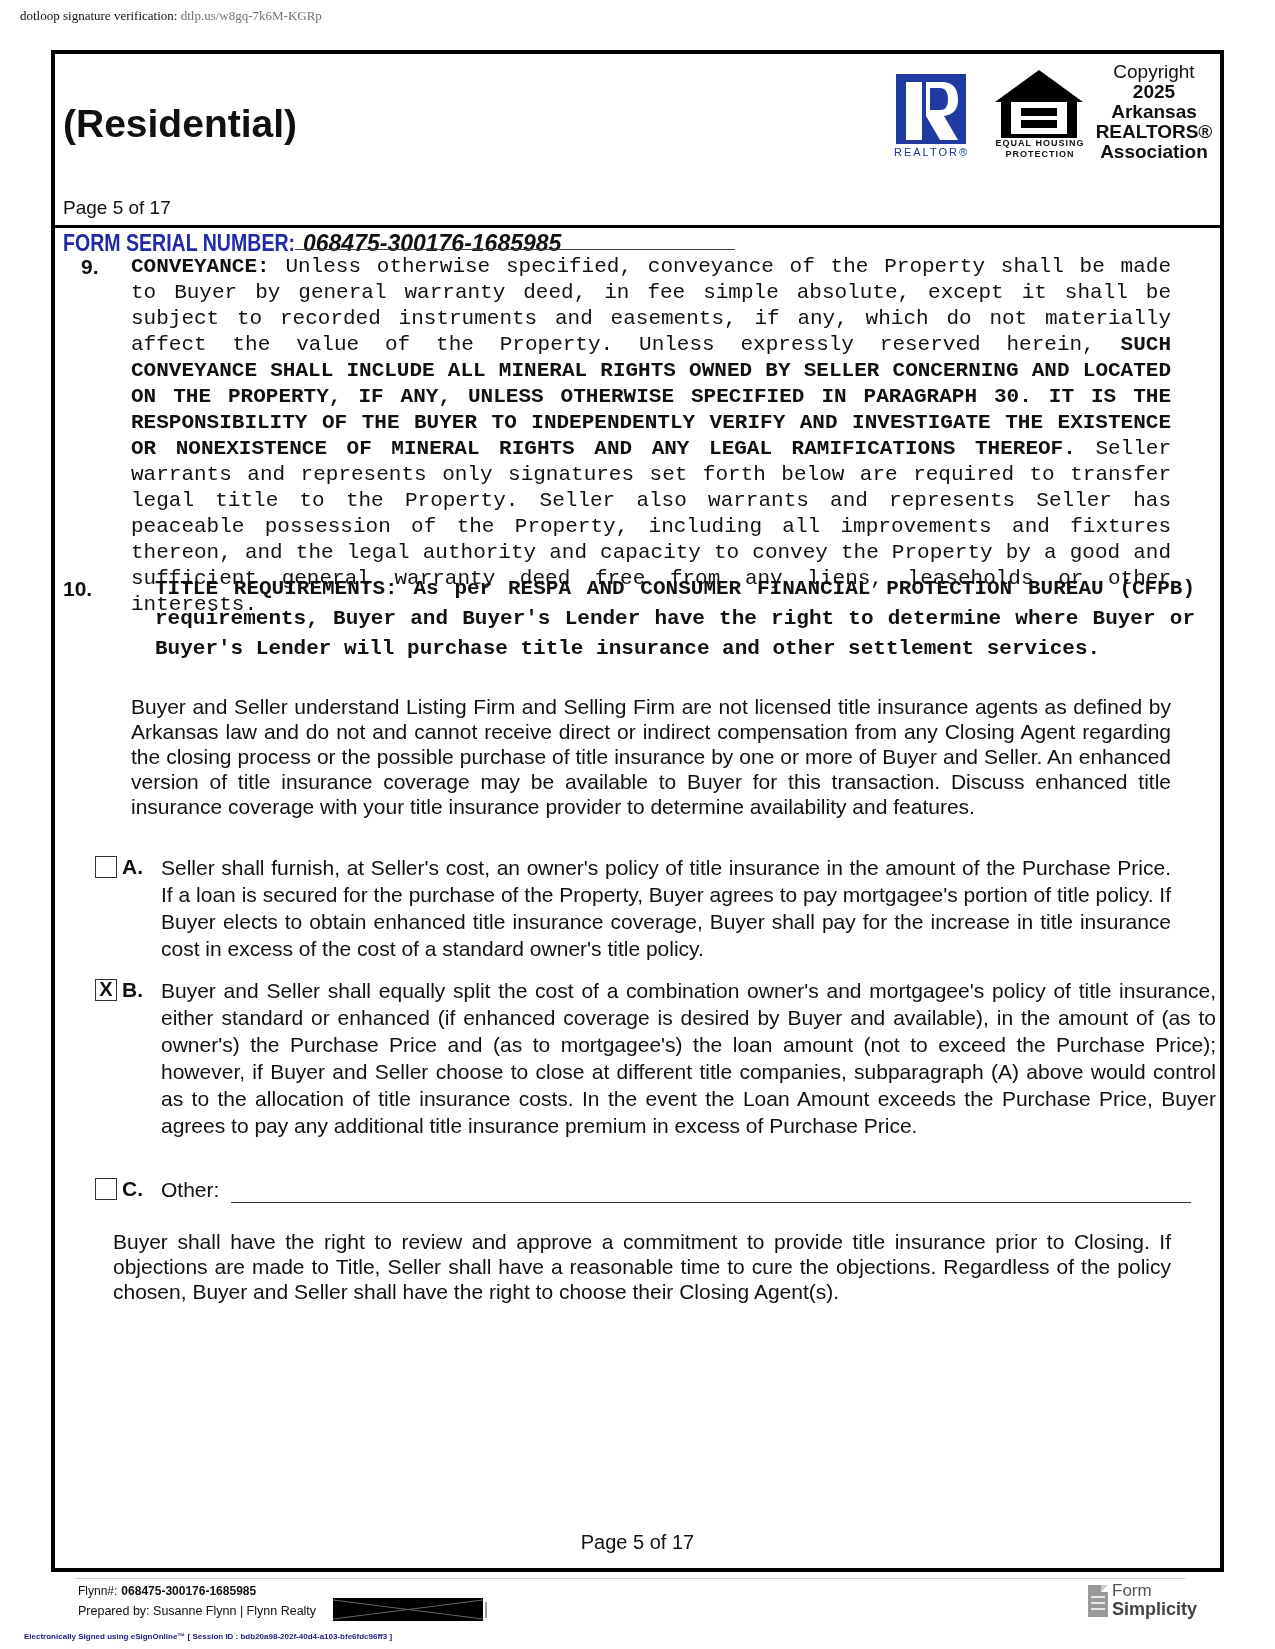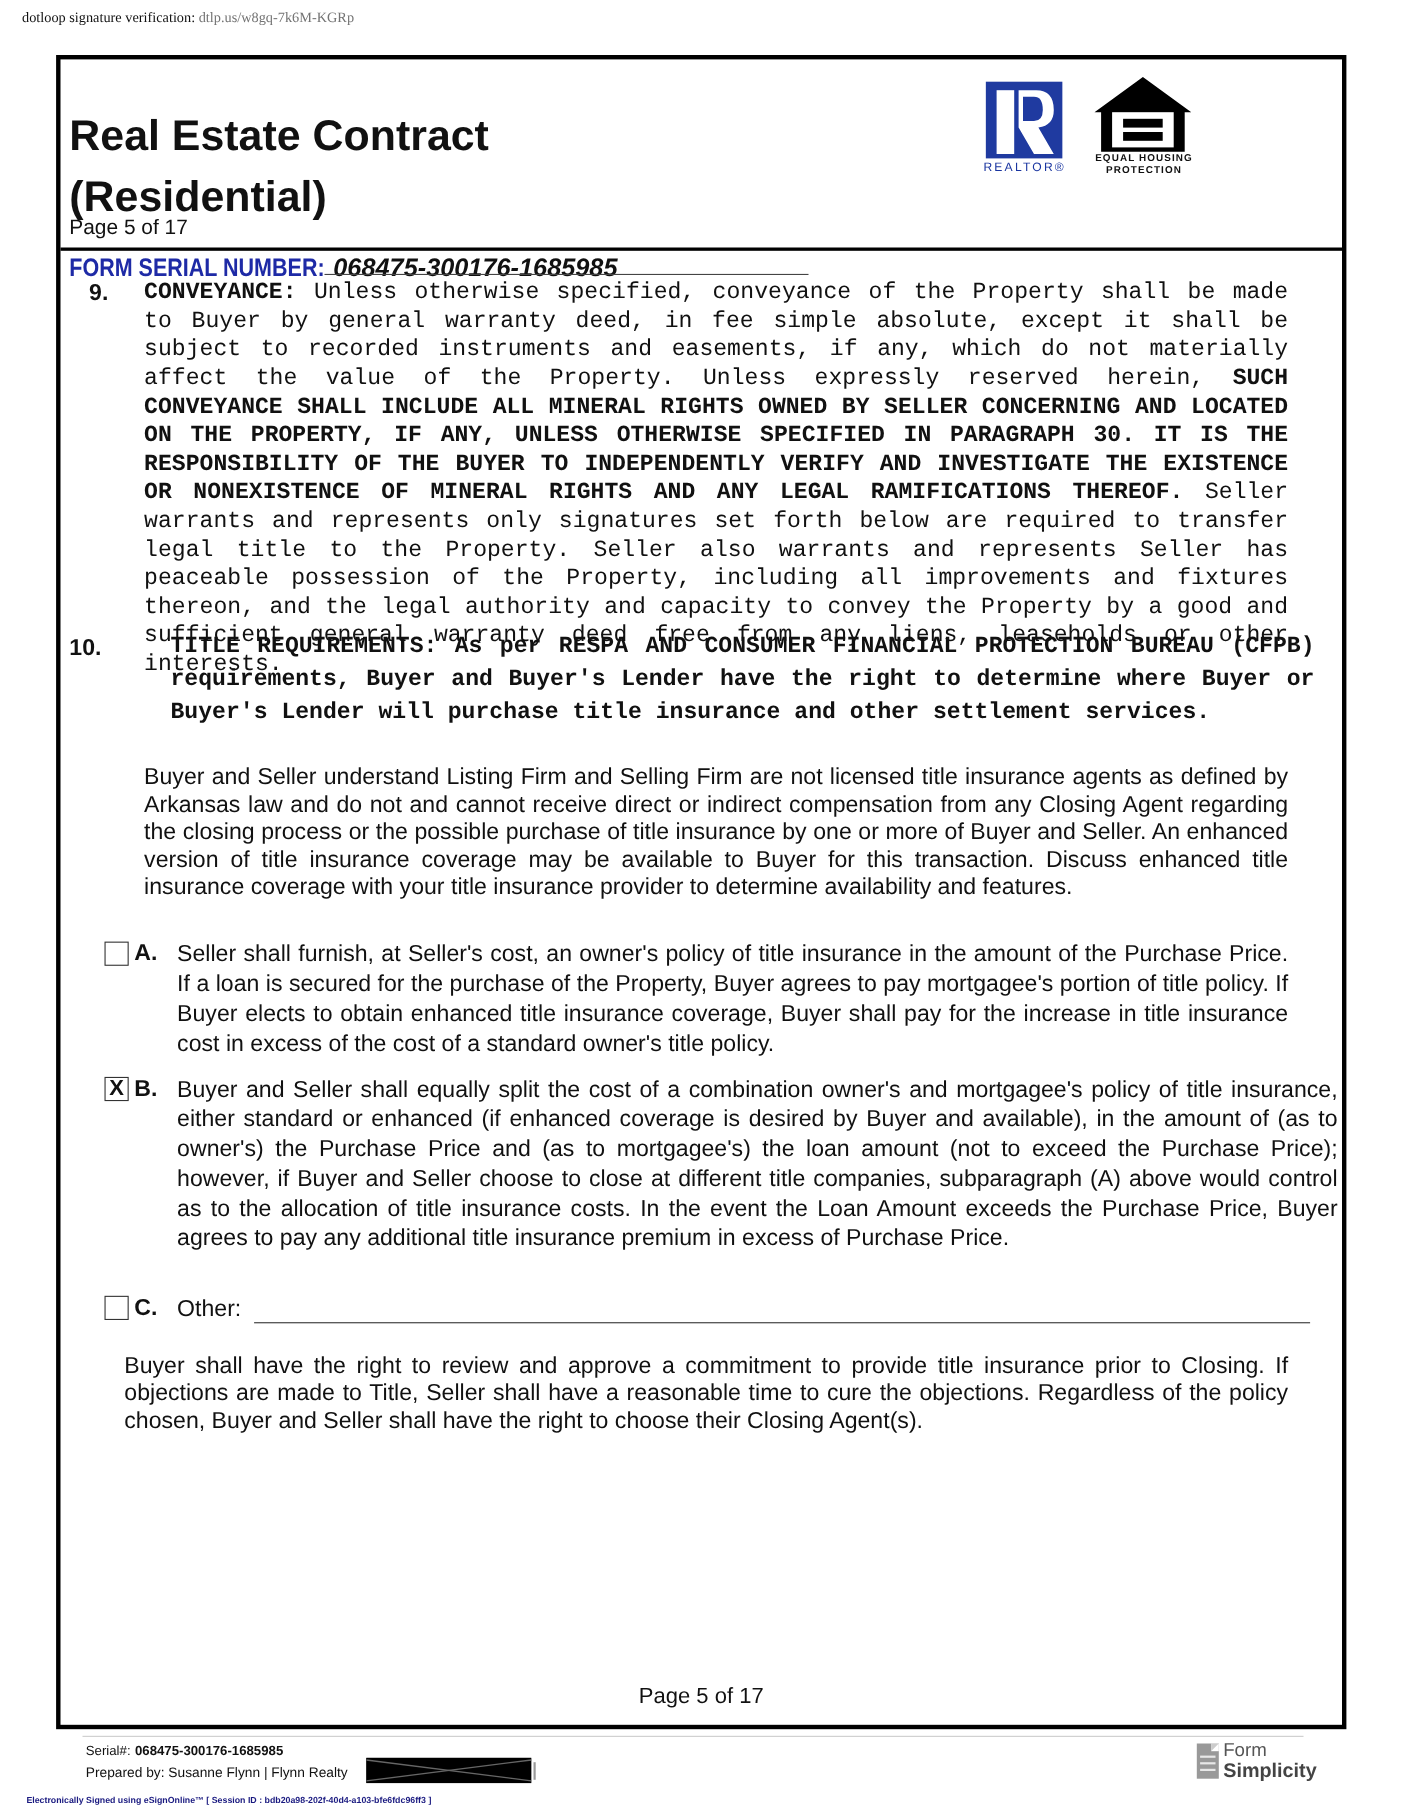--- a/index.html
+++ b/index.html
@@ -47,21 +47,20 @@
 <body>
 
 <div class="verif">
   <span>dotloop signature verification:</span>
   <a>dtlp.us/w8gq-7k6M-KGRp</a>
 </div>
 
 <div class="frame">
   <div class="header">
     <div class="title">
-      <div>Real Estate Contract</div>
       <div>(Residential)</div>
     </div>
     <div class="pageno-top">Page 5 of 17</div>
 
     <svg class="logo-r" viewBox="0 0 70 88">
       <rect x="0" y="0" width="70" height="70" fill="#1f3aa0"></rect>
       <rect x="10" y="8" width="16" height="58" fill="#fff"></rect>
       <path d="M30 8 H46 Q62 8 62 26 Q62 40 48 42 L62 66 H44 L30 42 Z" fill="#fff"></path>
       <path d="M34 14 H44 Q52 14 52 26 Q52 36 44 36 H34 Z" fill="#1f3aa0"></path>
     </svg>
@@ -71,20 +70,27 @@
       <path d="M46 2 L90 34 L84 34 L84 70 L8 70 L8 34 L2 34 Z" fill="#000"></path>
       <rect x="18" y="34" width="56" height="32" fill="#fff"></rect>
       <rect x="28" y="40" width="36" height="8" fill="#000"></rect>
       <rect x="28" y="52" width="36" height="8" fill="#000"></rect>
     </svg>
     <div class="eho-text">
       <div>EQUAL HOUSING</div>
       <div>PROTECTION</div>
     </div>
 
+    <div class="copyright">
+      <div>Copyright</div>
+      <div class="b">2025</div>
+      <div class="b">Arkansas</div>
+      <div class="b">REALTORS®</div>
+      <div class="b">Association</div>
+    </div>
   </div>
 
   <div class="serial-line">
     <span class="serial-label">FORM SERIAL NUMBER:</span>
     <span class="serial-value">068475-300176-1685985</span>
   </div>
   <div class="serial-underline"></div>
 
   <div class="sec" style="left:26px; top:200px; width:1090px;">
     <span class="num" style="left:0; top:0;">9.</span>
@@ -117,21 +123,21 @@
 
   <div class="sec" style="left:58px; top:1175px; width:1058px; line-height:25px;">
     <div>Buyer shall have the right to review and approve a commitment to provide title insurance prior to Closing.  If objections are made to Title, Seller shall have a reasonable time to cure the objections.  Regardless of the policy chosen, Buyer and Seller shall have the right to choose their Closing Agent(s).</div>
   </div>
 
   <div class="pageno-bottom">Page 5 of 17</div>
 </div>
 
 <div class="footer-rule"></div>
 <div class="footer-serial">
-  <span>Serial#:</span><b>068475-300176-1685985</b>
+  <span>Flynn#:</span><b>068475-300176-1685985</b>
 </div>
 <div class="footer-prep">Prepared by: Susanne Flynn  |  Flynn Realty</div>
 <svg class="redact" viewBox="0 0 150 23" preserveAspectRatio="none">
   <rect width="150" height="23" fill="#000"></rect>
   <line x1="0" y1="2" x2="150" y2="21" stroke="#666" stroke-width="1.2"></line>
   <line x1="0" y1="21" x2="150" y2="2" stroke="#666" stroke-width="1.2"></line>
 </svg>
 <div class="redact-tail"></div>
 <div class="esign">Electronically Signed using eSignOnline™ [ Session ID : bdb20a98-202f-40d4-a103-bfe6fdc96ff3 ]</div>
 

